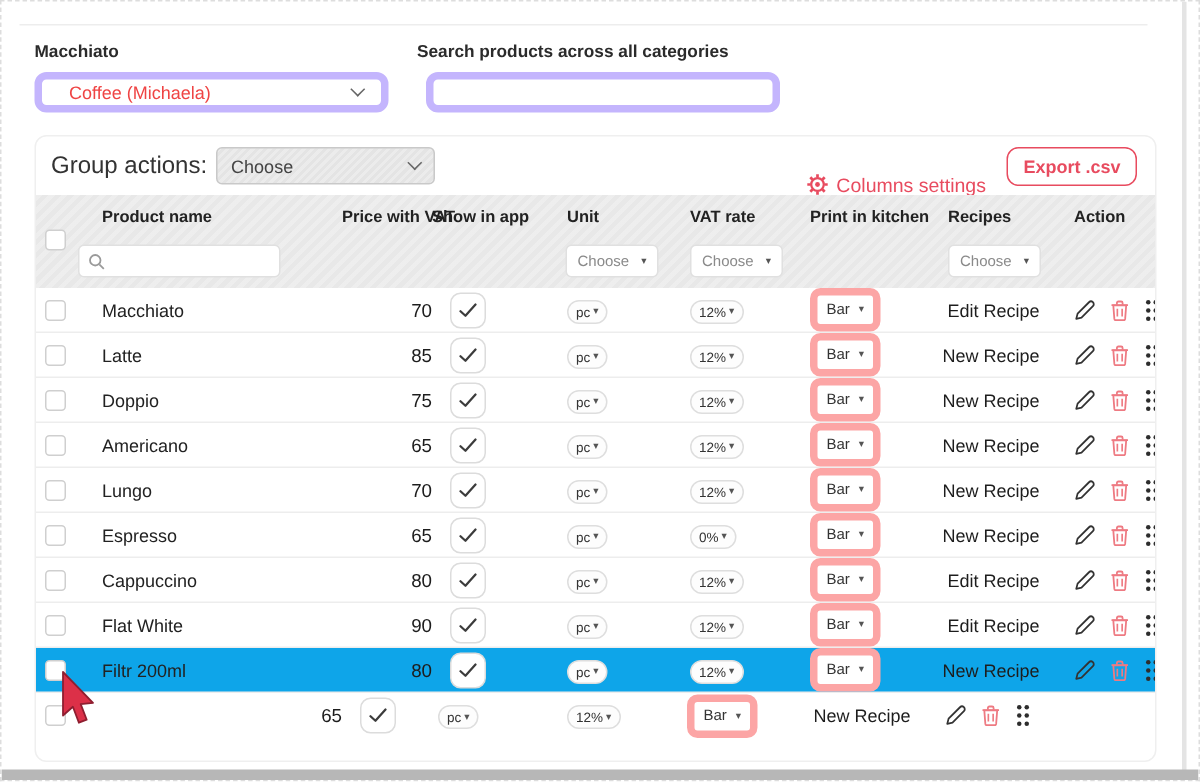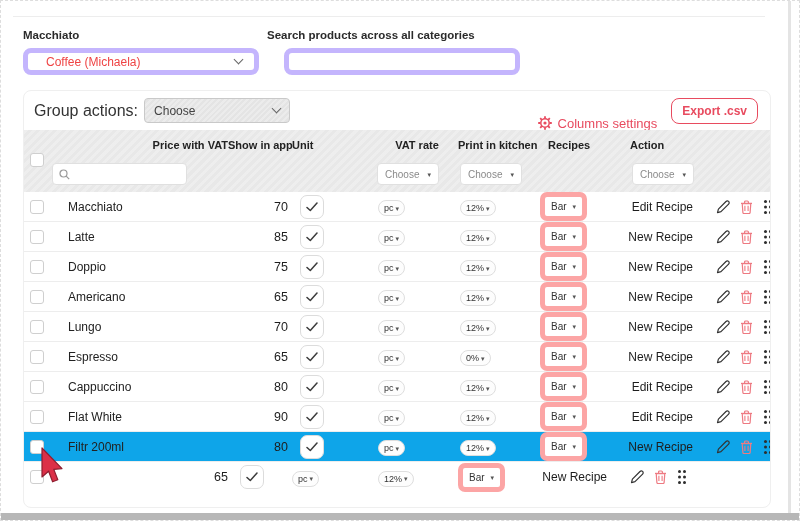--- a/index.html
+++ b/index.html
@@ -33,21 +33,21 @@
 
   .thead { position:relative; height:62px;
         background:#e8e8e8 repeating-linear-gradient(135deg, rgba(255,255,255,.25) 0 3px, rgba(0,0,0,0) 3px 6px); }
   .grid-cols { display:grid; grid-template-columns:44px 160px 60px 86px 82px 82px 84px 86px 1fr; align-items:center; }
   .thead .grid-cols { padding-top:9px; }
   .th { font-size:11px; font-weight:bold; color:#222; white-space:nowrap; }
   .th.c-name { padding-left:0; }
   .th.c-price { text-align:right; }
   .th.c-show { padding-left:0; }
   .th.c-unit { padding-left:4px; }
-  .th.c-vat { padding-left:4px;text-align:center; }
+  .th.c-vat { padding-left:4px; }
   .th.c-kitchen { padding-left:2px; }
   .th.c-recipes { padding-left:10px; }
   .th.c-action { padding-left:8px; }
 
   .checkbox { width:14px; height:14px; border:1px solid #cfcfcf; border-radius:3px; background:#fff; }
   .hdr-checkbox { position:absolute; left:6px; top:23px; }
 
   .filter-search { position:absolute; left:28px; top:33px; width:135px; height:22px; background:#fff;
         border:1px solid #e0e0e0; border-radius:4px; display:flex; align-items:center; padding:0 6px; gap:4px; }
   .mini-choose { position:absolute; top:33px; width:62px; height:22px; background:#fff;
@@ -86,21 +86,21 @@
   <svg class="cursor" width="24" height="40" viewBox="0 0 24 40">
     <path d="M3 1 L3 30 L9.6 24.2 L13.6 34.8 L18.8 32.8 L14.8 22.4 L23 21.6 Z" fill="#dc3048" stroke="#8e1e30" stroke-width="1.2" stroke-linejoin="round"></path>
   </svg>
 
   <div class="field-label" style="left:22px; top:28px;">Macchiato</div>
   <div class="select-box" style="left:22px; top:47px; width:236px;">
     <span>Coffee (Michaela)</span>
     <span class="sel-chev"></span>
   </div>
 
-  <div class="field-label" style="left:266px; top:28px;">Search products across all categories</div>
+  <div class="field-label" style="left:277px; top:28px;">Search products across all categories</div>
   <div class="text-input" style="left:283px; top:47px; width:236px;">
     <span></span>
   </div>
 
   <div class="card">
 
     <div class="group-bar">
       <span class="group-label">Group actions:</span>
       <div class="group-select">
         <span>Choose</span>
@@ -124,20 +124,21 @@
         </svg>
         <span>Columns settings</span>
       </div>
       <button class="export-btn" style="color:#e84b5f; border-color:#e84b5f;">Export .csv</button>
     </div>
 
     <div class="thead">
       <div class="checkbox hdr-checkbox"></div>
       <div class="grid-cols">
         <div class="th"></div>
+        <div class="th c-name">Product name</div>
         <div class="th c-price">Price with VAT</div>
         <div class="th c-show">Show in app</div>
         <div class="th c-unit">Unit</div>
         <div class="th c-vat">VAT rate</div>
         <div class="th c-kitchen">Print in kitchen</div>
         <div class="th c-recipes">Recipes</div>
         <div class="th c-action">Action</div>
       </div>
 
       <div class="filter-search">

